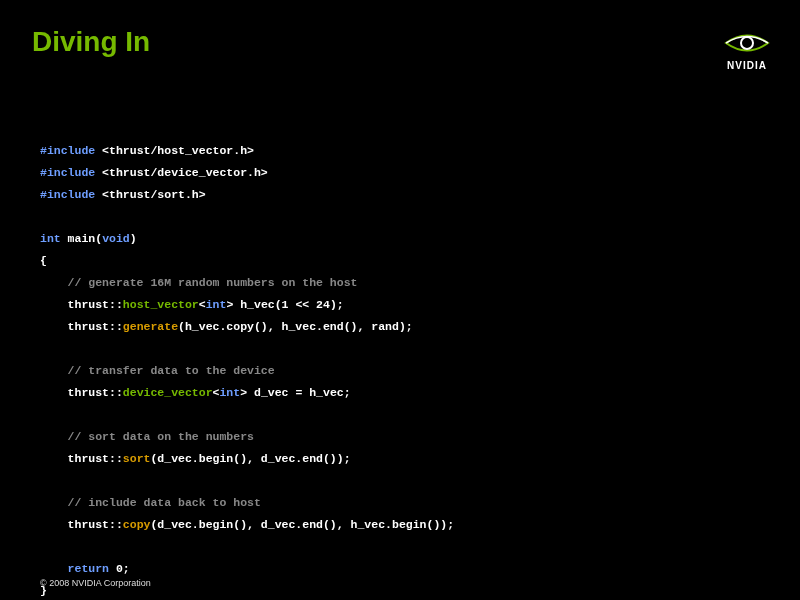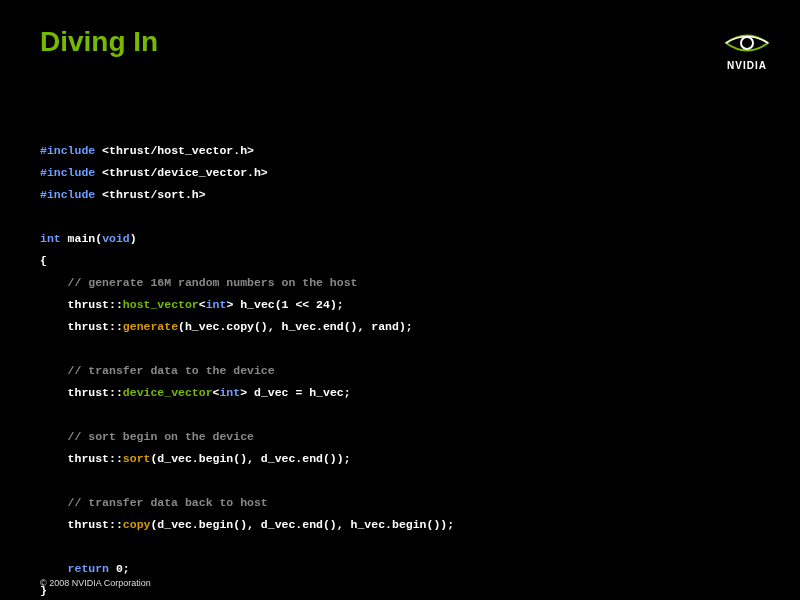--- a/index.html
+++ b/index.html
@@ -12,21 +12,21 @@
     color:#fff;
     position:relative;
   }
   .title {
     font-family:Arial,Helvetica,sans-serif;
     font-weight:bold;
     font-size:28px;
     color:#76b900;
     position:absolute;
     top:26px;
-    left:40px;
+    left:32px;
   }
   .logo {
     position:absolute;
     top:28px;
     right:30px;
     text-align:center;
   }
   .logo-eye {
     width:46px;
     height:30px;
@@ -87,22 +87,22 @@
 
 <span class="kw">int</span><span> main(</span><span class="kw">void</span><span>)</span>
 <span>{</span>
 <span class="cm">    // generate 16M random numbers on the host</span>
 <span>    thrust::</span><span class="ty">host_vector</span><span>&lt;</span><span class="kw">int</span><span>&gt; h_vec(1 &lt;&lt; 24);</span>
 <span>    thrust::</span><span class="fn">generate</span><span>(h_vec.copy(), h_vec.end(), rand);</span>
 
 <span class="cm">    // transfer data to the device</span>
 <span>    thrust::</span><span class="ty">device_vector</span><span>&lt;</span><span class="kw">int</span><span>&gt; d_vec = h_vec;</span>
 
-<span class="cm">    // sort begin on the device</span>
+<span class="cm">    // sort data on the numbers</span>
 <span>    thrust::</span><span class="fn">sort</span><span>(d_vec.begin(), d_vec.end());</span>
 
-<span class="cm">    // transfer data back to host</span>
+<span class="cm">    // include data back to host</span>
 <span>    thrust::</span><span class="fn">copy</span><span>(d_vec.begin(), d_vec.end(), h_vec.begin());</span>
 
 <span>    </span><span class="kw">return</span><span> 0;</span>
 <span>}</span></div>
 
 <div class="footer">© 2008 NVIDIA Corporation</div>
 
 </body></html>

